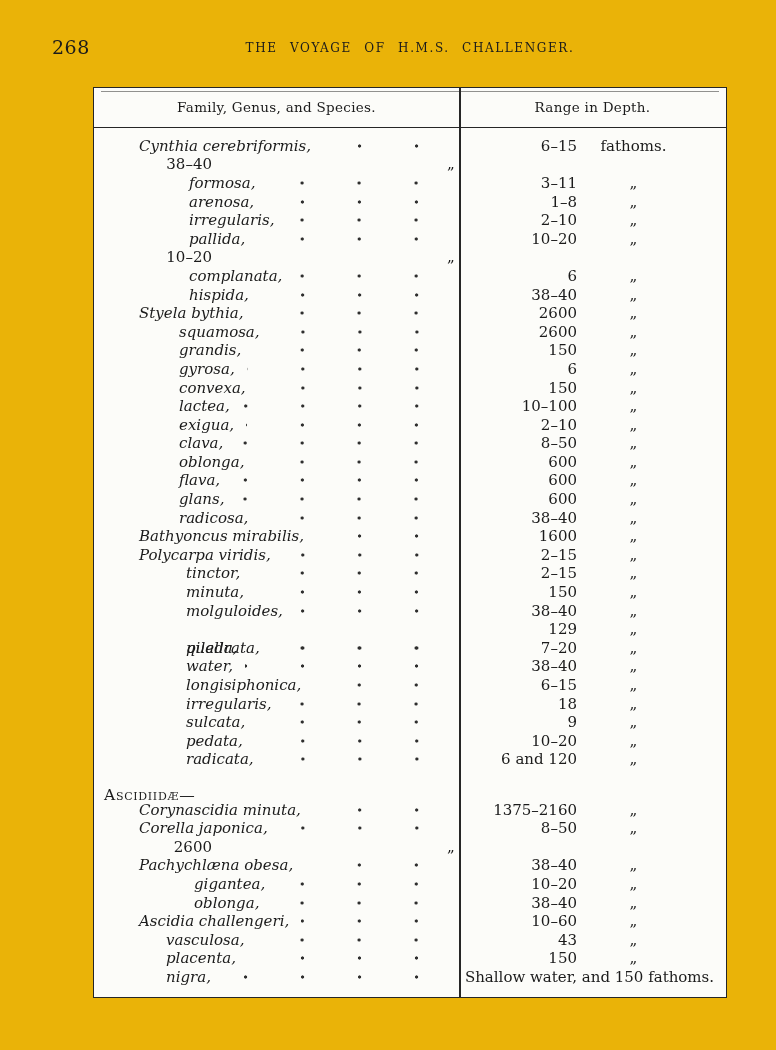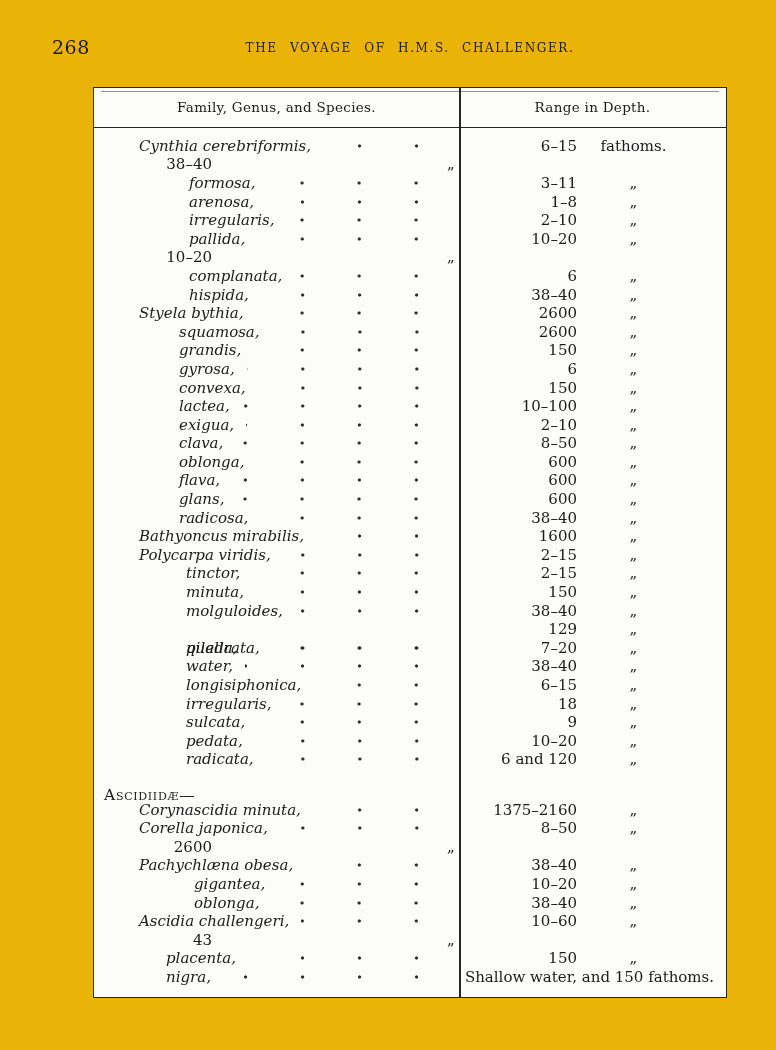--- a/index.html
+++ b/index.html
@@ -577,20 +577,24 @@
     <div class="name-cell" style="padding-left: 45px;">
       <span class="taxon">Ascidia challengeri,</span>
       <span class="leader"></span>
     </div>
     <div class="depth-cell">
       <span class="num">10–60</span>
       <span class="unit">„</span>
     </div>
   </div>
         <div class="row">
+    <div class="name-cell" style="padding-left: 72px;">
+      <span class="taxon">vasculosa,</span>
+      <span class="leader"></span>
+    </div>
     <div class="depth-cell">
       <span class="num">43</span>
       <span class="unit">„</span>
     </div>
   </div>
         <div class="row">
     <div class="name-cell" style="padding-left: 72px;">
       <span class="taxon">placenta,</span>
       <span class="leader"></span>
     </div>

